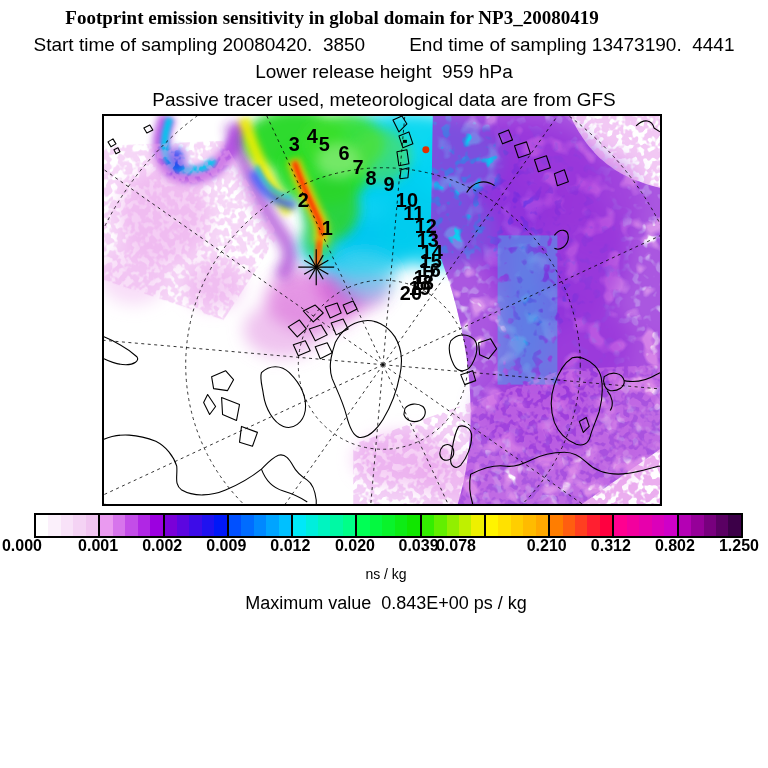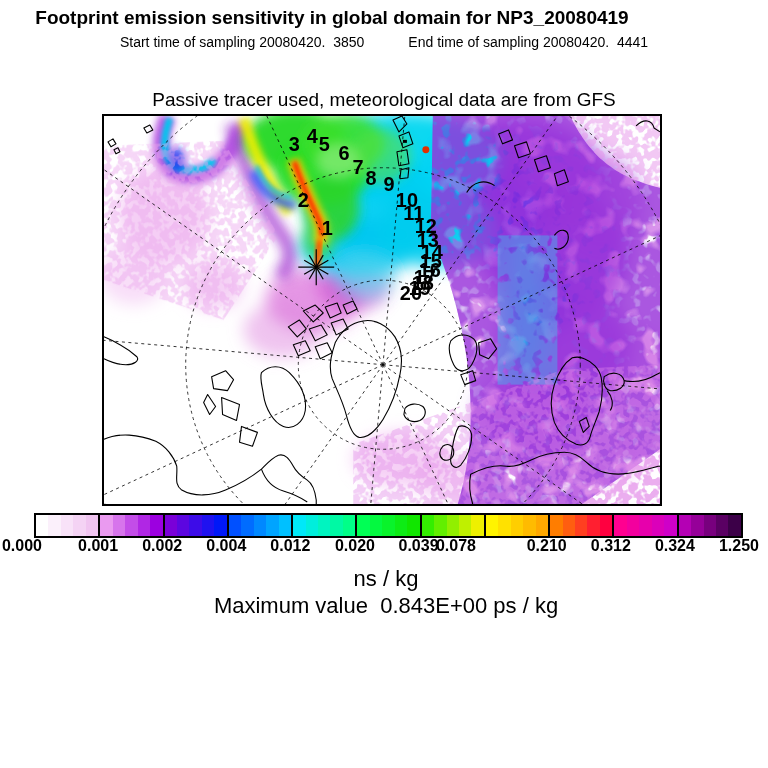--- a/index.html
+++ b/index.html
@@ -1,47 +1,48 @@
 <!DOCTYPE html>
 <html><head>
 <meta charset="utf-8">
 <style>
   html,body{margin:0;padding:0;}
   body{width:768px;height:768px;position:relative;background:#ffffff;
        font-family:"Liberation Sans",sans-serif;color:#000;overflow:hidden;}
   .h1{position:absolute;top:7px;left:332px;transform:translateX(-50%);
-      font-size:19px;font-weight:bold;white-space:pre;}
+      font-size:19px;font-weight:bold;white-space:pre;font-family:Liberation Serif, serif;}
   .hrow{position:absolute;left:0;width:768px;display:flex;justify-content:center;
-      gap:44px;font-size:14px;white-space:pre;}
+      gap:44px;font-size:19px;white-space:pre;}
   .hcenter{position:absolute;left:384px;transform:translateX(-50%);
       font-size:19px;white-space:pre;}
   .map{position:absolute;left:102px;top:114px;width:556px;height:388px;
       border:2px solid #000;background:#fff;}
   #mapsvg{display:block;width:556px;height:388px;}
   #mapsvg text{font-family:"Liberation Sans",sans-serif;}
   .colorbar{position:absolute;left:34px;top:513px;width:705px;height:21px;
       border:2px solid #000;display:flex;background:#fff;}
   .cbcell{flex:1;}
   .cbdiv{border-left:2px solid #000;}
   .cbtick{position:absolute;top:537px;width:64px;margin-left:-32px;
       text-align:center;font-size:16px;font-weight:bold;white-space:pre;}
   .unit{position:absolute;top:566px;left:386px;transform:translateX(-50%);
-      font-size:22px;white-space:pre;}
+      font-size:14px;white-space:pre;}
   .maxval{position:absolute;top:593px;left:386px;transform:translateX(-50%);
-      font-size:22px;white-space:pre;text-align:right;}
+      font-size:18px;white-space:pre;text-align:right;}
 </style>
 </head>
 <body>
 
 <div class="h1">Footprint emission sensitivity in global domain for NP3_20080419</div>
 <div class="hrow" style="top:34px">
   <span>Start time of sampling 20080420.  3850</span>
-  <span>End time of sampling 20080420.  4441</span>
+  <span>End time of sampling 13473190.  4441</span>
 </div>
 <div class="hrow" style="top:61px">
+  <span>Lower release height  959 hPa</span>
 </div>
 <div class="hcenter" style="top:89px">Passive tracer used, meteorological data are from GFS</div>
 
 <div class="map">
 <svg id="mapsvg" viewBox="0 0 558 390" preserveAspectRatio="none">
   <defs>
     <filter id="b2" x="-60%" y="-60%" width="220%" height="220%">
           <feGaussianBlur stdDeviation="2"></feGaussianBlur>
         </filter>
     <filter id="b4" x="-60%" y="-60%" width="220%" height="220%">
@@ -313,24 +314,24 @@
     <div class="cbcell cbdiv" style="background: rgb(180, 0, 180);"></div>
     <div class="cbcell" style="background: rgb(150, 0, 153);"></div>
     <div class="cbcell" style="background: rgb(120, 0, 126);"></div>
     <div class="cbcell" style="background: rgb(90, 0, 99);"></div>
     <div class="cbcell" style="background: rgb(60, 0, 72);"></div>
   </div>
 <div id="cbticks">
     <div class="cbtick" style="left: 22px;">0.000</div>
     <div class="cbtick" style="left: 98.0909px;">0.001</div>
     <div class="cbtick" style="left: 162.182px;">0.002</div>
-    <div class="cbtick" style="left: 226.273px;">0.004</div>
+    <div class="cbtick" style="left: 226.273px;">0.009</div>
     <div class="cbtick" style="left: 290.364px;">0.012</div>
     <div class="cbtick" style="left: 355px;">0.020</div>
     <div class="cbtick" style="left: 418.545px;">0.039</div>
     <div class="cbtick" style="left: 456px;">0.078</div>
     <div class="cbtick" style="left: 546.727px;">0.210</div>
     <div class="cbtick" style="left: 610.818px;">0.312</div>
-    <div class="cbtick" style="left: 674.909px;">0.324</div>
+    <div class="cbtick" style="left: 674.909px;">0.802</div>
     <div class="cbtick" style="left: 739px;">1.250</div>
   </div>
 <div class="unit">ns / kg</div>
 <div class="maxval">Maximum value  0.843E+00 ps / kg</div>
 
 </body></html>

